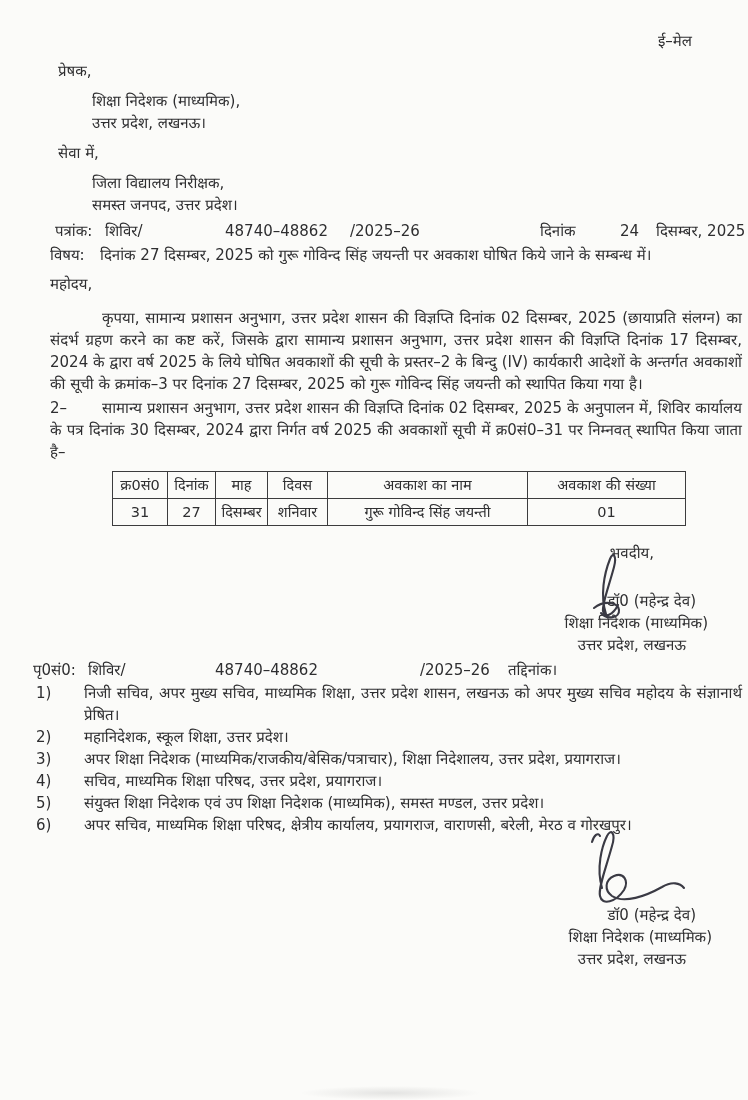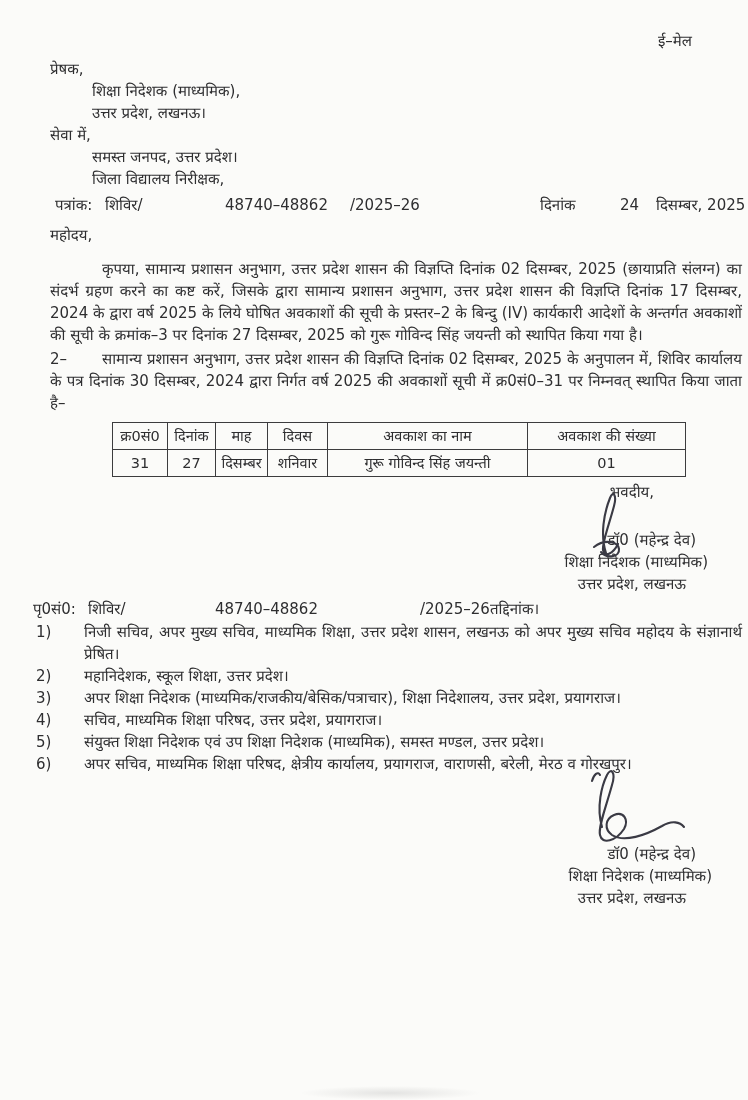--- a/index.html
+++ b/index.html
@@ -13,21 +13,21 @@
     font-size:15px;
     line-height:22px;
   }
   .content{padding:30px 6px 0 50px;}
   .email-label{
     text-align:right;
     padding-right:50px;
     margin-bottom:6px;
   }
   .email-label span{}
-  .addr-label{margin:0;}
+  .addr-label{margin:8px;}
   .addr-lines{padding-left:42px;}
   .refline{position:relative;height:23px;margin-top:4px;}
   .refline .abs{position:absolute;top:0;white-space:nowrap;}
   .subject-row{display:flex;margin-top:1px;}
   .subject-row .subj-label{flex:0 0 50px;}
   .subject-row .subj-text{flex:1;}
   .salutation{margin-top:7px;}
   .para{ text-align:justify; margin:0; }
   .para1{margin-top:12px;text-indent:52px;}
   .para2{margin-top:2px;}
@@ -44,21 +44,21 @@
     border:1.7px solid #3c3c3e;
     text-align:center;
     font-weight:normal;
     padding:1px 4px;
     height:24px;
     font-size:14.5px;
     overflow:hidden;
     white-space:nowrap;
   }
   .c0{width:55px}.c1{width:48px}.c2{width:52px}.c3{width:60px}.c4{width:200px}.c5{width:158px}
-  .sig-block{position:relative;text-align:right;margin-top:4px;}
+  .sig-block{position:relative;text-align:right;margin-top:16px;}
   .sig-block .closing{padding-right:88px;}
   .sig-block .sig-name{padding-right:46px;margin-top:26px;}
   .sig-block .sig-desig{padding-right:34px;}
   .sig-block .sig-place{padding-right:56px;}
   .sig-svg1{position:absolute;right:102px;top:8px;}
   .endorse{margin-top:3px;}
   .copyline{margin-left:23px;margin-top:1px;}
   .cc-item{display:flex;margin-left:-14px;}
   .cc-item .cc-num{flex:0 0 48px;}
   .cc-item .cc-text{flex:1;text-align:justify;}
@@ -84,34 +84,38 @@
     </div>
 
     <div class="addr-label">प्रेषक,</div>
     <div class="addr-lines">
       <div>शिक्षा निदेशक (माध्यमिक),</div>
       <div>उत्तर प्रदेश, लखनऊ।</div>
     </div>
 
     <div class="addr-label">सेवा में,</div>
     <div class="addr-lines">
+      <div>जिला विद्यालय निरीक्षक,</div>
       <div>समस्त जनपद, उत्तर प्रदेश।</div>
-      <div>जिला विद्यालय निरीक्षक,</div>
     </div>
 
     <div class="refline">
       <span class="abs" style="left:5px">पत्रांक:</span>
       <span class="abs" style="left:55px">शिविर/</span>
       <span class="abs" style="left:175px">48740–48862</span>
       <span class="abs" style="left:300px">/2025–26</span>
       <span class="abs" style="left:490px">दिनांक</span>
       <span class="abs" style="left:570px">24</span>
       <span class="abs" style="left:606px">दिसम्बर, 2025</span>
     </div>
 
+    <div class="subject-row">
+      <span class="subj-label">विषय:</span>
+      <span class="subj-text">दिनांक 27 दिसम्बर, 2025 को गुरू गोविन्द सिंह जयन्ती पर अवकाश घोषित किये जाने के सम्बन्ध में।</span>
+    </div>
 
     <div class="salutation">महोदय,</div>
 
     <p class="para para1">कृपया, सामान्य प्रशासन अनुभाग, उत्तर प्रदेश शासन की विज्ञप्ति दिनांक 02 दिसम्बर, 2025 (छायाप्रति संलग्न) का संदर्भ ग्रहण करने का कष्ट करें, जिसके द्वारा सामान्य प्रशासन अनुभाग, उत्तर प्रदेश शासन की विज्ञप्ति दिनांक 17 दिसम्बर, 2024 के द्वारा वर्ष 2025 के लिये घोषित अवकाशों की सूची के प्रस्तर–2 के बिन्दु (IV) कार्यकारी आदेशों के अन्तर्गत अवकाशों की सूची के क्रमांक–3 पर दिनांक 27 दिसम्बर, 2025 को गुरू गोविन्द सिंह जयन्ती को स्थापित किया गया है।</p>
 
     <p class="para para2"><span class="para-num">2–</span><span>सामान्य प्रशासन अनुभाग, उत्तर प्रदेश शासन की विज्ञप्ति दिनांक 02 दिसम्बर, 2025 के अनुपालन में, शिविर कार्यालय के पत्र दिनांक 30 दिसम्बर, 2024 द्वारा निर्गत वर्ष 2025 की अवकाशों सूची में क्र0सं0–31 पर निम्नवत् स्थापित किया जाता है–</span></p>
 
     <table class="holiday">
       <colgroup>
         <col class="c0">
@@ -152,21 +156,21 @@
       <div class="sig-name">डॉ0 (महेन्द्र देव)</div>
       <div class="sig-desig">शिक्षा निदेशक (माध्यमिक)</div>
       <div class="sig-place">उत्तर प्रदेश, लखनऊ</div>
     </div>
 
     <div class="refline endorse">
       <span class="abs" style="left:-17px">पृ0सं0:</span>
       <span class="abs" style="left:38px">शिविर/</span>
       <span class="abs" style="left:165px">48740–48862</span>
       <span class="abs" style="left:370px">/2025–26</span>
-      <span class="abs" style="left:440px">तद्दिनांक।</span>
+      <span class="abs" style="left:458px">तद्दिनांक।</span>
     </div>
 
 
     <div class="cc-item">
       <span class="cc-num">1)</span>
       <span class="cc-text">निजी सचिव, अपर मुख्य सचिव, माध्यमिक शिक्षा, उत्तर प्रदेश शासन, लखनऊ को अपर मुख्य सचिव महोदय के संज्ञानार्थ प्रेषित।</span>
     </div>
     <div class="cc-item">
       <span class="cc-num">2)</span>
       <span class="cc-text">महानिदेशक, स्कूल शिक्षा, उत्तर प्रदेश।</span>

